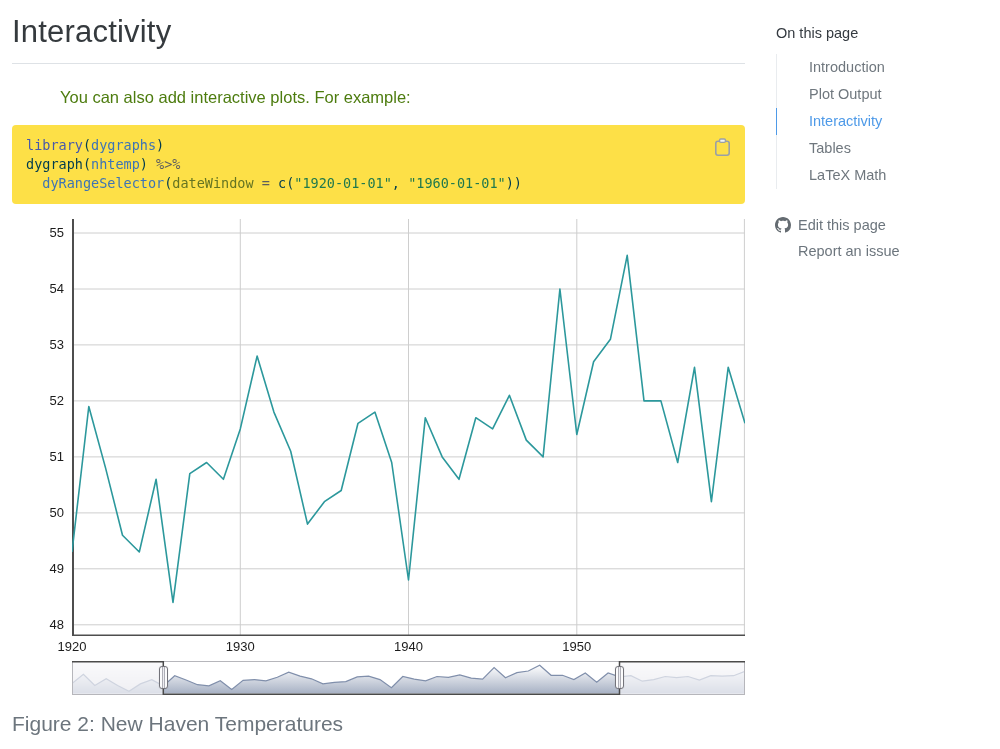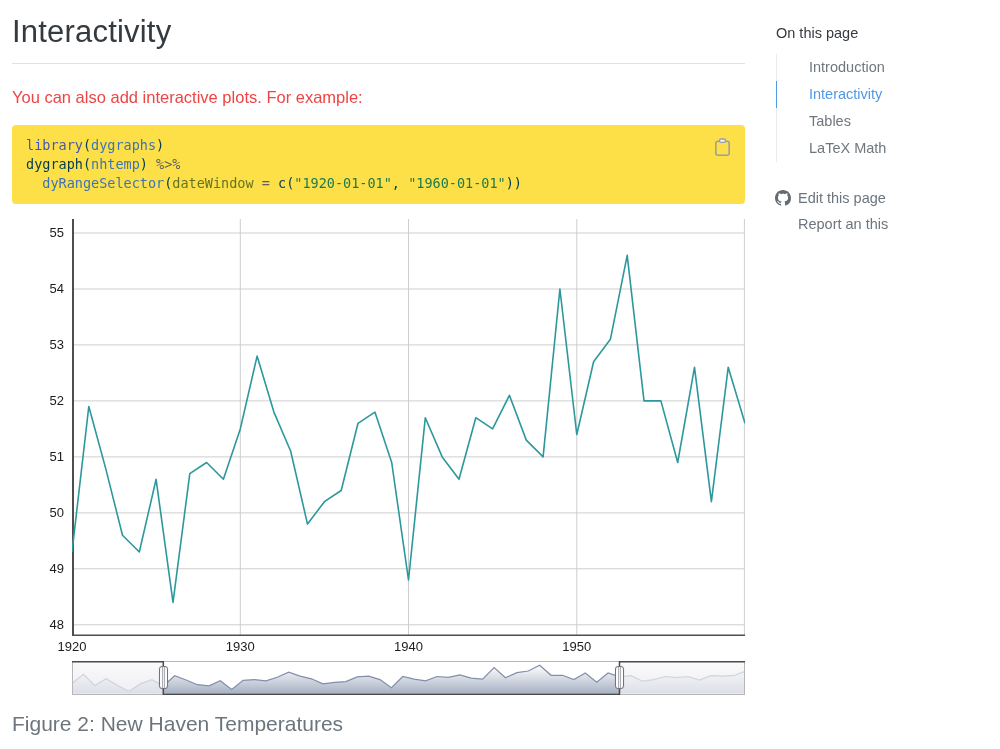--- a/index.html
+++ b/index.html
@@ -10,21 +10,21 @@
     width:1000px; height:749px; overflow:hidden;
   }
   .page { position:relative; width:972px; height:749px; background:#fff; }
 
   
   .content { position:absolute; left:12px; top:0; width:733px; }
   h1.page-title {
     margin-top:14px; font-size:31px; font-weight:400; color:#353a3e;
     letter-spacing:.2px; padding-bottom:13px; border-bottom:1px solid #dee2e6;
   }
-  p.intro { margin-top:23px; font-size:16.5px; line-height:21px; color:#ef4444; }
+  p.intro { margin-top:23px; font-size:16.5px; line-height:21px; color:#4d7c0f;margin-left:48px; }
 
   
   .code-block {
     position:relative; margin-top:17px; background:#fde047;
     border-radius:4px; padding:11px 14px; min-height:79px;
   }
   .code-content {
     font-family:"DejaVu Sans Mono","Liberation Mono",monospace;
     font-size:13.5px; line-height:19px; white-space:pre; color:#003B4F;
   }
@@ -161,37 +161,40 @@
     </figure>
   </main>
 
   <aside class="toc">
     <div class="toc-title">On this page</div>
     <ul class="toc-list">
         <li class="toc-item">
           <a href="#">Introduction</a>
         </li>
         <li class="toc-item">
+          <a href="#">Plot Output</a>
+        </li>
+        <li class="toc-item">
           <a href="#" class="active">Interactivity</a>
         </li>
         <li class="toc-item">
           <a href="#">Tables</a>
         </li>
         <li class="toc-item">
           <a href="#">LaTeX Math</a>
         </li>
       </ul>
     <div class="toc-actions">
       <div class="toc-action">
         <span class="gh">
           <svg width="16" height="16" viewBox="0 0 16 16" fill="#646b71">
             <path d="M8 0C3.58 0 0 3.58 0 8c0 3.54 2.29 6.53 5.47 7.59.4.07.55-.17.55-.38 0-.19-.01-.82-.01-1.49-2.01.37-2.53-.49-2.69-.94-.09-.23-.48-.94-.82-1.13-.28-.15-.68-.52-.01-.53.63-.01 1.08.58 1.23.82.72 1.21 1.87.87 2.33.66.07-.52.28-.87.51-1.07-1.78-.2-3.64-.89-3.64-3.95 0-.87.31-1.59.82-2.15-.08-.2-.36-1.02.08-2.12 0 0 .67-.21 2.2.82.64-.18 1.32-.27 2-.27s1.36.09 2 .27c1.53-1.04 2.2-.82 2.2-.82.44 1.1.16 1.92.08 2.12.51.56.82 1.27.82 2.15 0 3.07-1.87 3.75-3.65 3.95.29.25.54.73.54 1.48 0 1.07-.01 1.93-.01 2.2 0 .21.15.46.55.38A8.01 8.01 0 0 0 16 8c0-4.42-3.58-8-8-8z"></path>
           </svg>
         </span>
         <a href="#">Edit this page</a>
       </div>
       <div class="toc-action">
-        <a href="#">Report an this</a>
+        <a href="#">Report an issue</a>
       </div>
     </div>
   </aside>
 
 </div>
 
 </body></html>

